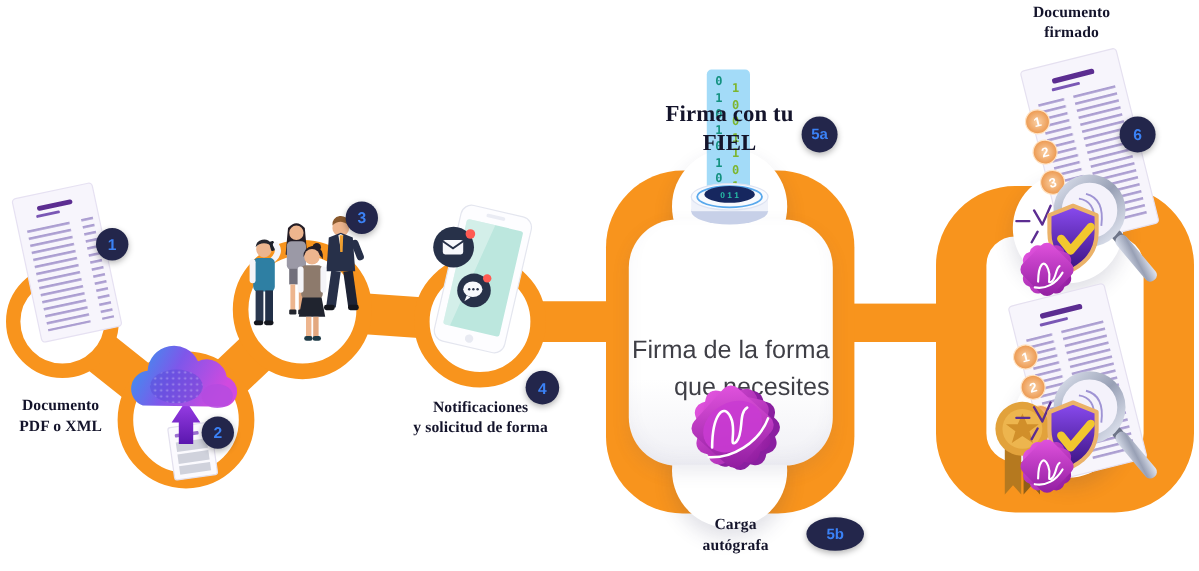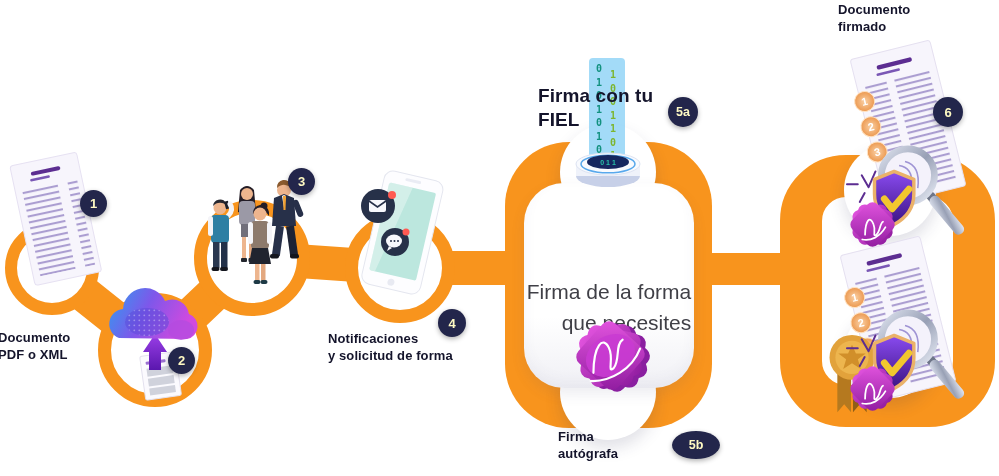--- a/index.html
+++ b/index.html
@@ -5,22 +5,22 @@
   :root{ --o:#F8941D; --navy:#23264B; --ink:#14142B; }
   html,body{margin:0;padding:0;background:#fff;}
   body{font-family:"Liberation Sans", sans-serif;}
   #stage{position:relative;width:999px;height:476px;background:#fff;overflow:hidden;}
   .abs{position:absolute;}
   .ring{border-style:solid;border-color:var(--o);border-radius:50%;background:#fff;}
   .conn{background:var(--o);border-radius:17px;}
   .circle{background:#fff;border-radius:50%;box-shadow:0 8px 16px rgba(50,50,90,.15);}
   .blob{background:var(--o);border-radius:64px;}
   .rring{border:42px solid var(--o);border-radius:66px;box-sizing:border-box;background:transparent;}
-  .badge{background:var(--navy);color:#fef9c3;border-radius:50%;display:flex;align-items:center;justify-content:center;font-weight:700;font-size:13px;box-shadow:0 2px 5px rgba(0,0,0,.3);}
-  .lbl{font-weight:700;font-size:13px;color:var(--ink);text-align:left;line-height:1.28;white-space:pre-line;letter-spacing:.1px;}
+  .badge{background:var(--navy);color:#3b82f6;border-radius:50%;display:flex;align-items:center;justify-content:center;font-weight:700;font-size:13px;box-shadow:0 2px 5px rgba(0,0,0,.3);}
+  .lbl{font-weight:700;font-size:13px;color:var(--ink);text-align:center;line-height:1.28;white-space:pre-line;letter-spacing:.1px;font-family:Liberation Serif, serif;}
   .card{background:linear-gradient(180deg,#ffffff 65%,#F0F0F5);border-radius:40px;
         box-shadow:0 6px 14px rgba(80,80,120,.10), inset 0 -6px 14px rgba(80,80,120,.05);
         display:flex;align-items:center;justify-content:center;}
   .ctext{font-size:21px;color:#3F3F46;text-align:right;line-height:1.5;white-space:pre-line;font-weight:400;margin-top:43px;}
   .strip{background:rgba(140,210,246,.8);border-radius:4px;}
   .bincol{font-family:"DejaVu Sans Mono",monospace;font-size:10px;font-weight:700;line-height:13.5px;white-space:pre-line;}
 </style>
 </head>
 <body>
 
@@ -343,18 +343,18 @@
   <div class="abs badge" style="left:438px;top:309px;width:28px;height:28px;">4</div>
   <div class="abs badge" style="left:668px;top:97px;width:30px;height:30px;font-size:12.5px;">5a</div>
   <div class="abs badge" style="left:672px;top:431px;width:48px;height:28px;font-size:12.5px;">5b</div>
   <div class="abs badge" style="left:933px;top:97px;width:30px;height:30px;">6</div>
 
   <div class="abs lbl" style="left:-2px;top:330px;width:105px;">Documento
 PDF o XML</div>
   <div class="abs lbl" style="left:328px;top:331px;width:145px;">Notificaciones
 y solicitud de forma</div>
   <div class="abs lbl" style="left:538px;top:84px;width:140px;font-size:19px;">Firma con tu FIEL</div>
-  <div class="abs lbl" style="left:558px;top:429px;width:110px;">Firma
+  <div class="abs lbl" style="left:558px;top:429px;width:110px;">Carga
 autógrafa</div>
   <div class="abs lbl" style="left:838px;top:2px;width:110px;">Documento
 firmado</div>
 
 </div>
 
 </body></html>

